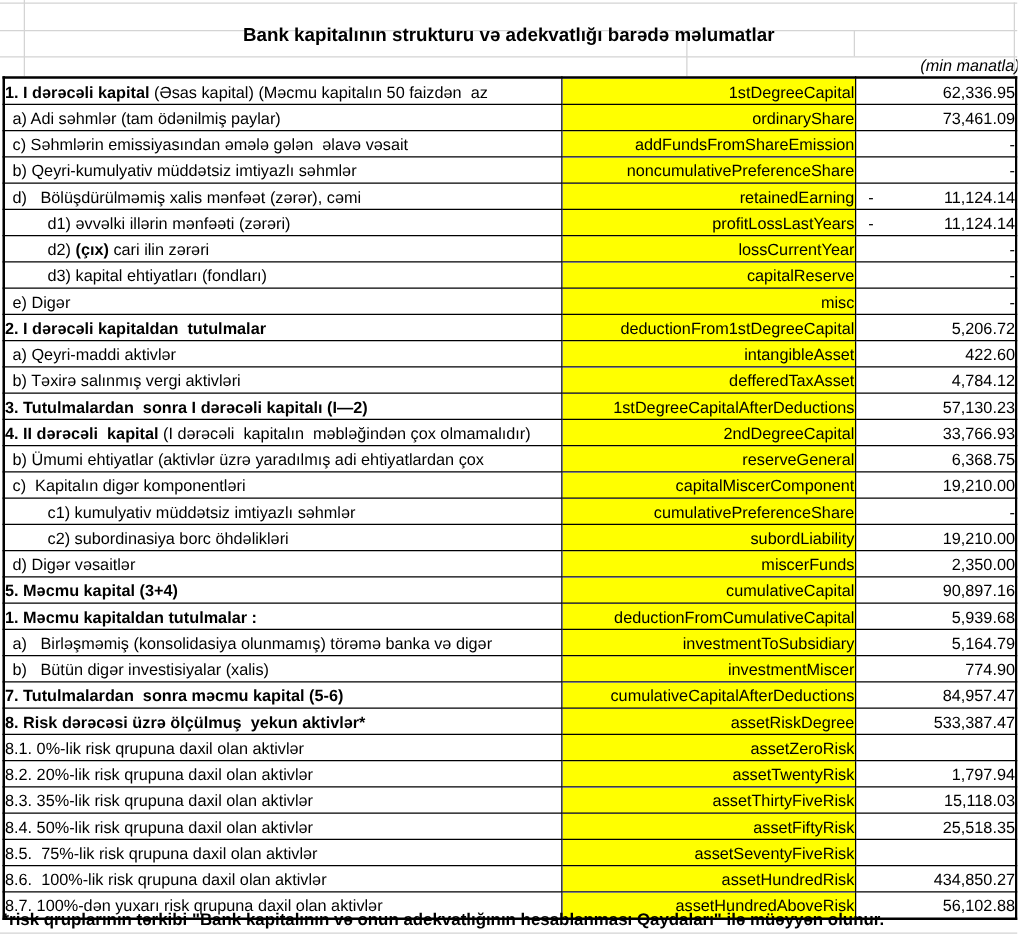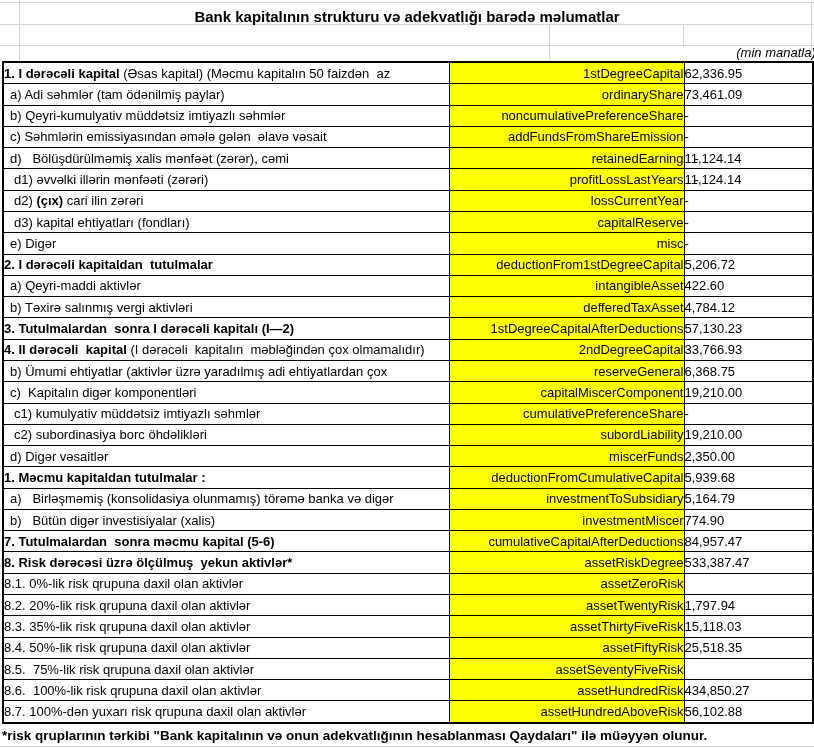--- a/index.html
+++ b/index.html
@@ -4,51 +4,51 @@
 <style>
   html,body{margin:0;padding:0;}
   body{
     width:814px;height:748px;background:#ffffff;position:relative;overflow:hidden;
     font-family:"Liberation Sans",sans-serif;color:#000;
     --hl:#ffff00;--bd:#000000;--gl:#d4d4d4;
   }
   .gl{position:absolute;background:var(--gl);}
   
   .sheet-title{
-    position:absolute;top:6px;left:0;width:814px;height:22px;line-height:22px;
+    position:absolute;top:18px;left:0;width:814px;height:22px;line-height:22px;
     text-align:center;font-weight:bold;font-size:15px;
   }
   .unit-note{
     position:absolute;top:45px;left:714px;width:124px;height:16px;line-height:16px;
     text-align:center;font-style:italic;font-size:13px;
   }
   
   table.capital{
     position:absolute;top:61px;left:2px;width:810px;height:663px;
     border-collapse:collapse;table-layout:fixed;font-size:13px;
     border:2px solid var(--bd);
   }
   table.capital td{
     border:1px solid var(--bd);padding:0;overflow:hidden;white-space:nowrap;
     vertical-align:middle;height:20px;
   }
   td.c-label{border-left:2px solid var(--bd);border-right:2px solid var(--bd);padding-left:3px;}
   td.c-label span{white-space:pre;}
   td.c-label .b{font-weight:bold;}
   td.c-label.ind-1{padding-left:6px;}
-  td.c-label.ind-2{padding-left:10px;}
+  td.c-label.ind-2{padding-left:34px;}
   td.c-label.split-cell{
     background-image:linear-gradient(var(--gl),var(--gl));
     background-repeat:no-repeat;background-position:548px 0;background-size:1px 100%;
   }
   td.c-code{
     background:var(--hl);text-align:right;border-right:2px solid var(--bd);
   }
   td.c-value{
-    text-align:left;padding-right:4px;position:relative;border-right:2px solid var(--bd);
+    text-align:right;padding-right:4px;position:relative;border-right:2px solid var(--bd);
   }
   td.c-value .neg{
     position:absolute;left:10px;top:0;height:100%;display:flex;align-items:center;
   }
   
   .footnote{
     position:absolute;top:728px;left:2px;width:810px;font-weight:bold;font-size:13.5px;
     white-space:nowrap;
   }
 </style>
@@ -78,27 +78,27 @@
     <td class="c-label ind-0"><span class="pre"></span><span class="b">1. I dərəcəli kapital </span><span class="post">(Əsas kapital) (Məcmu kapitalın 50 faizdən  az</span></td>
     <td class="c-code"><span>1stDegreeCapital</span></td>
     <td class="c-value"><span class="neg"></span><span class="num">62,336.95</span></td>
   </tr>
       <tr>
     <td class="c-label ind-1"><span class="pre">a) Adi səhmlər (tam ödənilmiş paylar)</span><span class="b"></span><span class="post"></span></td>
     <td class="c-code"><span>ordinaryShare</span></td>
     <td class="c-value"><span class="neg"></span><span class="num">73,461.09</span></td>
   </tr>
       <tr>
+    <td class="c-label ind-1"><span class="pre">c) Səhmlərin emissiyasından əmələ gələn  əlavə vəsait</span><span class="b"></span><span class="post"></span></td>
+    <td class="c-code"><span>addFundsFromShareEmission</span></td>
+    <td class="c-value"><span class="neg"></span><span class="num">-</span></td>
+  </tr>
+      <tr>
     <td class="c-label ind-1"><span class="pre">b) Qeyri-kumulyativ müddətsiz imtiyazlı səhmlər</span><span class="b"></span><span class="post"></span></td>
     <td class="c-code"><span>noncumulativePreferenceShare</span></td>
-    <td class="c-value"><span class="neg"></span><span class="num">-</span></td>
-  </tr>
-      <tr>
-    <td class="c-label ind-1"><span class="pre">c) Səhmlərin emissiyasından əmələ gələn  əlavə vəsait</span><span class="b"></span><span class="post"></span></td>
-    <td class="c-code"><span>addFundsFromShareEmission</span></td>
     <td class="c-value"><span class="neg"></span><span class="num">-</span></td>
   </tr>
       <tr>
     <td class="c-label ind-1"><span class="pre">d)   Bölüşdürülməmiş xalis mənfəət (zərər), cəmi</span><span class="b"></span><span class="post"></span></td>
     <td class="c-code"><span>retainedEarning</span></td>
     <td class="c-value"><span class="neg">-</span><span class="num">11,124.14</span></td>
   </tr>
       <tr>
     <td class="c-label ind-2"><span class="pre">d1) əvvəlki illərin mənfəəti (zərəri)</span><span class="b"></span><span class="post"></span></td>
     <td class="c-code"><span>profitLossLastYears</span></td>
@@ -163,20 +163,25 @@
     <td class="c-label ind-2"><span class="pre">c2) subordinasiya borc öhdəlikləri</span><span class="b"></span><span class="post"></span></td>
     <td class="c-code"><span>subordLiability</span></td>
     <td class="c-value"><span class="neg"></span><span class="num">19,210.00</span></td>
   </tr>
       <tr>
     <td class="c-label ind-1"><span class="pre">d) Digər vəsaitlər</span><span class="b"></span><span class="post"></span></td>
     <td class="c-code"><span>miscerFunds</span></td>
     <td class="c-value"><span class="neg"></span><span class="num">2,350.00</span></td>
   </tr>
       <tr>
+    <td class="c-label ind-0"><span class="pre"></span><span class="b">5. Məcmu kapital (3+4)</span><span class="post"></span></td>
+    <td class="c-code"><span>cumulativeCapital</span></td>
+    <td class="c-value"><span class="neg"></span><span class="num">90,897.16</span></td>
+  </tr>
+      <tr>
     <td class="c-label ind-0"><span class="pre"></span><span class="b">1. Məcmu kapitaldan tutulmalar :</span><span class="post"></span></td>
     <td class="c-code"><span>deductionFromCumulativeCapital</span></td>
     <td class="c-value"><span class="neg"></span><span class="num">5,939.68</span></td>
   </tr>
       <tr>
     <td class="c-label ind-1"><span class="pre">a)   Birləşməmiş (konsolidasiya olunmamış) törəmə banka və digər</span><span class="b"></span><span class="post"></span></td>
     <td class="c-code"><span>investmentToSubsidiary</span></td>
     <td class="c-value"><span class="neg"></span><span class="num">5,164.79</span></td>
   </tr>
       <tr>

